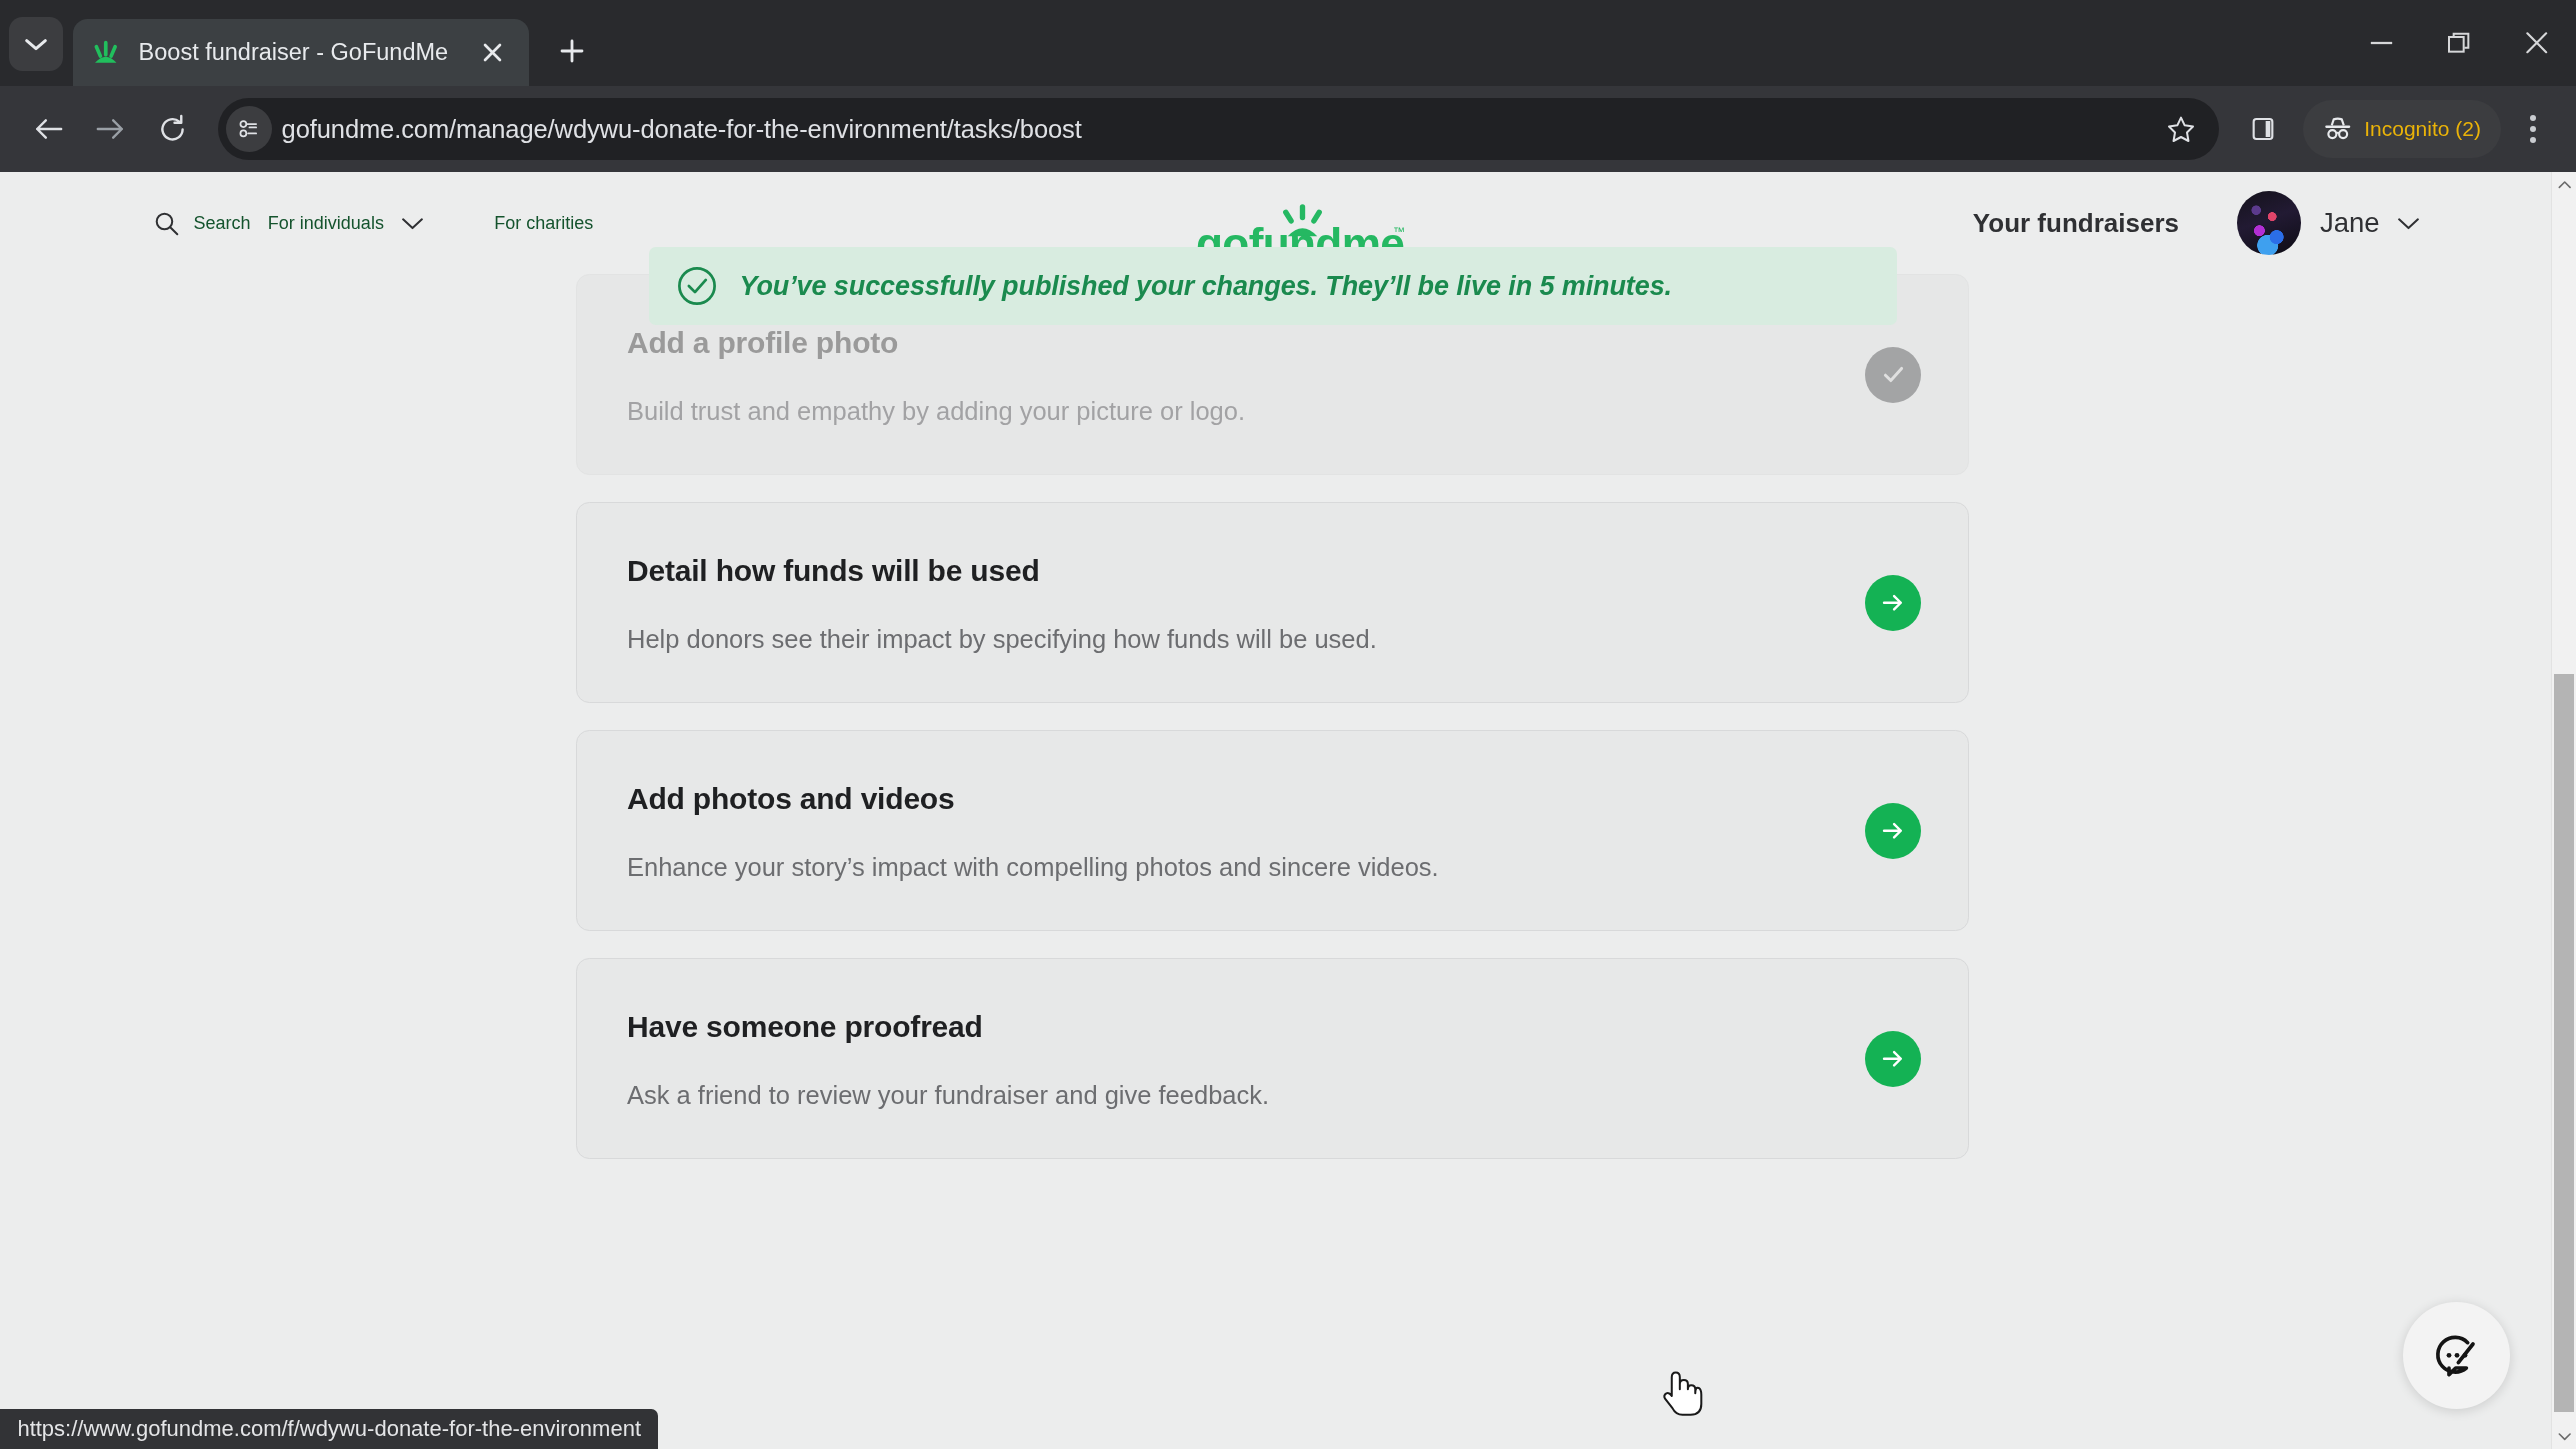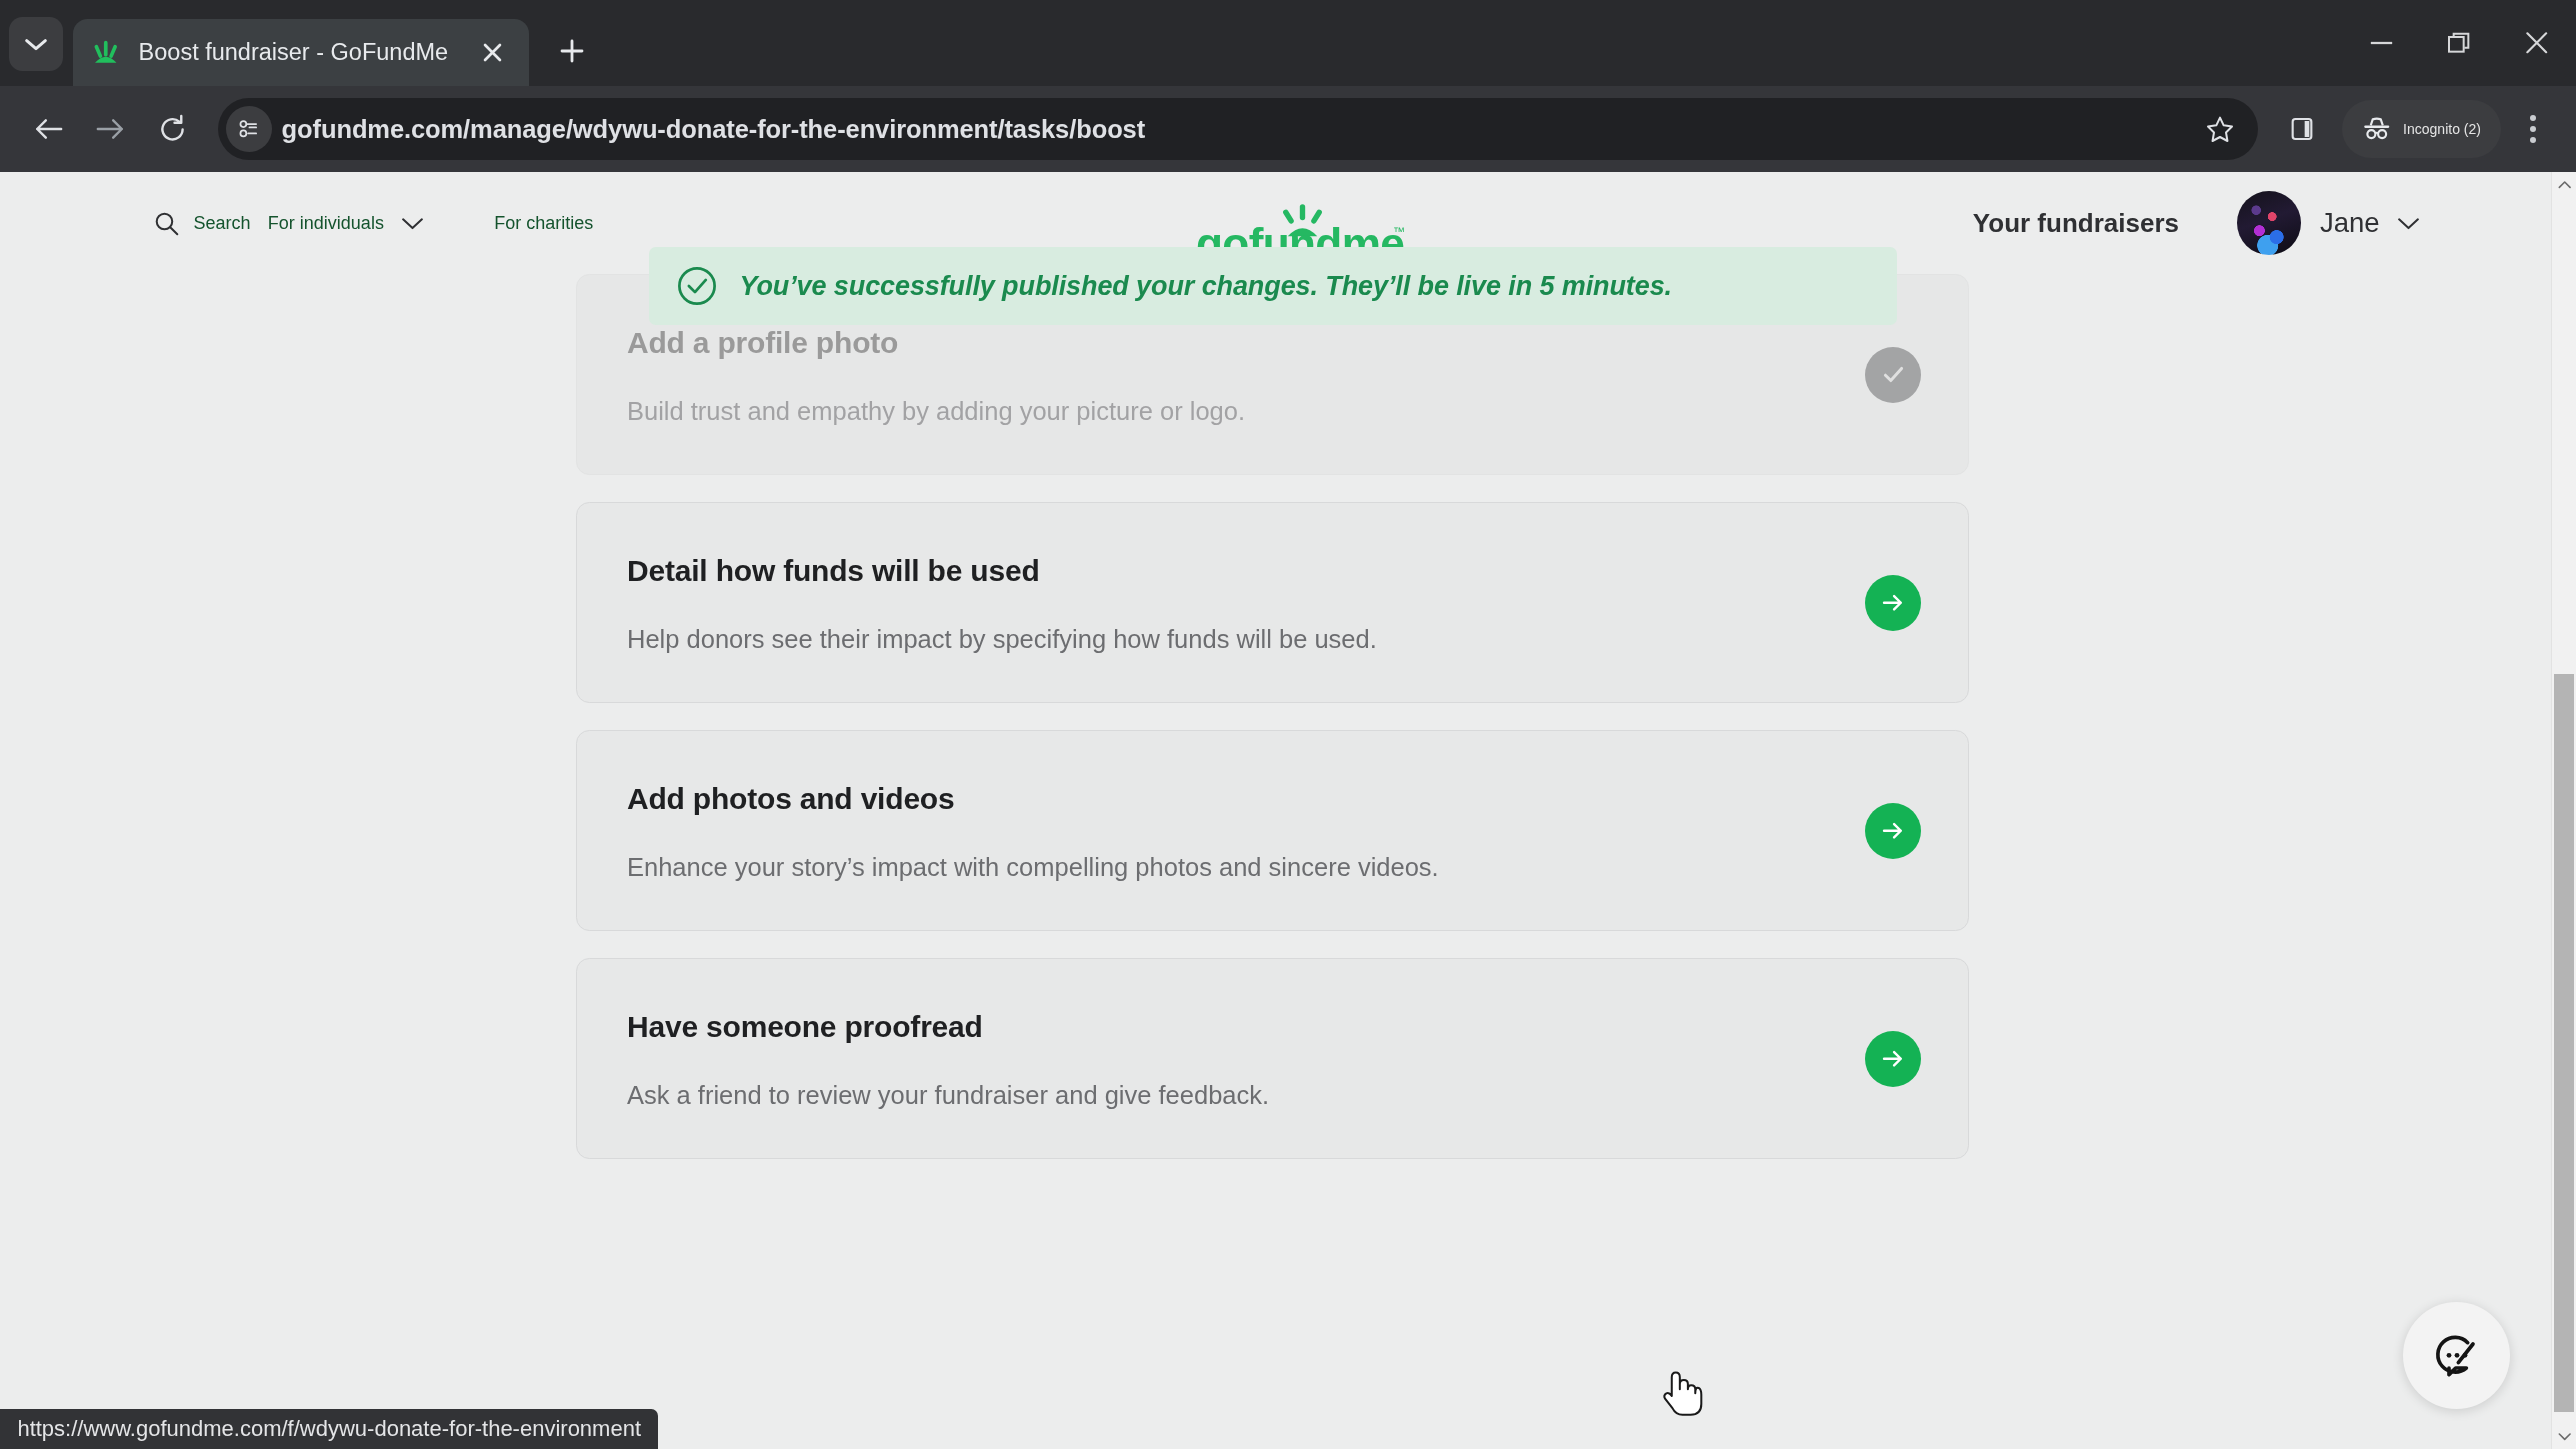--- a/index.html
+++ b/index.html
@@ -42,38 +42,38 @@
   .winctl > div { width: 78px; height: 86px; display: flex; align-items: center; justify-content: center; }
 
   .toolbar {
     height: 86px; background: #35363a;
     display: flex; align-items: center; padding: 0 17.4px;
   }
   .navbtn { width: 62px; height: 62px; display:flex; align-items:center; justify-content:center; border-radius:50%; flex:0 0 auto;}
   .omnibox {
     flex: 1 1 auto; height: 62px; background: #202124;
     border-radius: 31px; display: flex; align-items: center;
-    margin: 0 14.8px; padding: 0 9.4px 0 8px; min-width: 0; font-weight: bold;
+    margin: 0 14.8px; padding: 0 9.4px 0 8px; min-width: 0;
   }
   .site-chip {
     width: 46px; height: 46px; border-radius: 50%; background: #3c3d40;
     display: flex; align-items: center; justify-content: center; flex:0 0 auto;
     margin-right: 9.4px;
   }
   .url-text {
     color: #dfe1e5; font-size: 25.5px; white-space: nowrap; overflow: hidden;
     text-overflow: ellipsis; flex: 1 1 auto; letter-spacing: -0.1px;
   }
   .omni-right { display: flex; align-items: center; flex:0 0 auto; }
   .tb-icon { width: 58px; height: 58px; display:flex; align-items:center; justify-content:center; border-radius:50%; flex:0 0 auto;}
   .incognito-pill {
     height: 58px; background: #3c3d40; border-radius: 29px;
     display: flex; align-items: center; padding: 0 20px; margin-left: 10.7px; flex:0 0 auto;
   }
-  .incognito-pill span { color:#e5e5e5; font-size: 14px; margin-left: 12px; white-space:nowrap;}
+  .incognito-pill span { color:#eab308; font-size: 21px; margin-left: 12px; white-space:nowrap;}
   .menu-dots { width: 51px; height: 64px; display:flex; flex-direction:column; align-items:center; justify-content:center; gap:4.7px; margin-left: 6.7px; flex:0 0 auto;}
   .menu-dots i { width: 6px; height: 6px; border-radius:50%; background:#c9ccd0; display:block;}
 
   
   .viewport {
     position: absolute; top: 172px; left: 0;
     width: 2576px; height: 1277px; background: #eceded; overflow: hidden;
   }
   .site-header {
     height: 102px; display: flex; align-items: center; position: relative;

